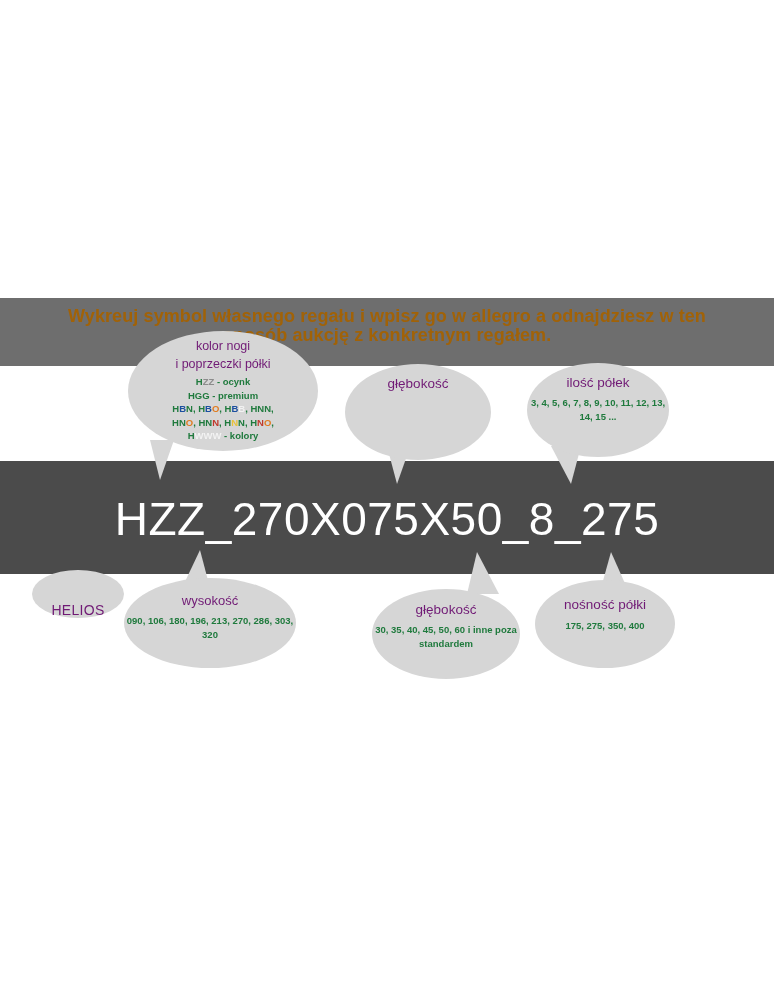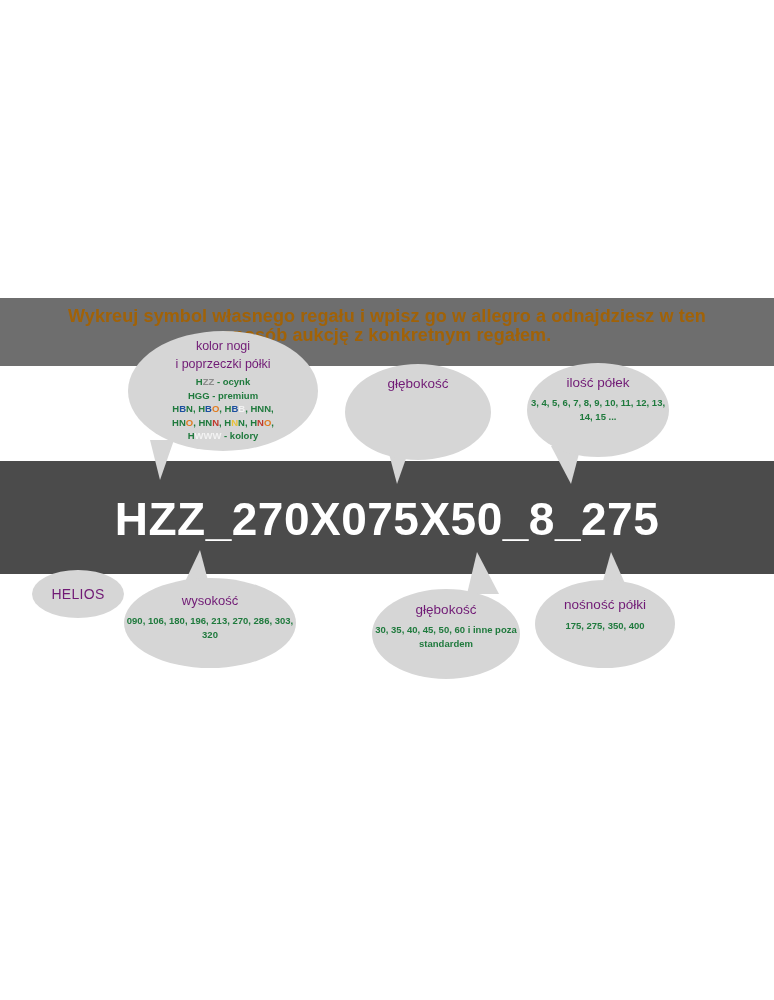--- a/index.html
+++ b/index.html
@@ -67,21 +67,21 @@
 
   
   .code {
     position: absolute;
     left: 0;
     top: 492px;
     width: 774px;
     text-align: center;
     color: #ffffff;
     font-size: 46px;
-    font-weight: bold;
+    font-weight: normal;
     letter-spacing: 0.5px;
     font-family: "Liberation Sans", sans-serif;
   }
 
   
   .bubble {
     position: absolute;
     background: #d6d6d6;
     border-radius: 50% / 50%;
     box-sizing: border-box;
@@ -189,21 +189,21 @@
     border-color: #d6d6d6 transparent transparent transparent;
   }
 
   
   #b-helios {
     left: 32px;
     top: 570px;
     width: 92px;
     height: 48px;
     display: flex;
-    align-items: center;
+    align-items: flex-end;
     justify-content: center;
   }
   #b-helios .title {
     font-size: 14px;
     letter-spacing: 0.3px;
   }
 
   
   #b-wys {
     left: 124px;

